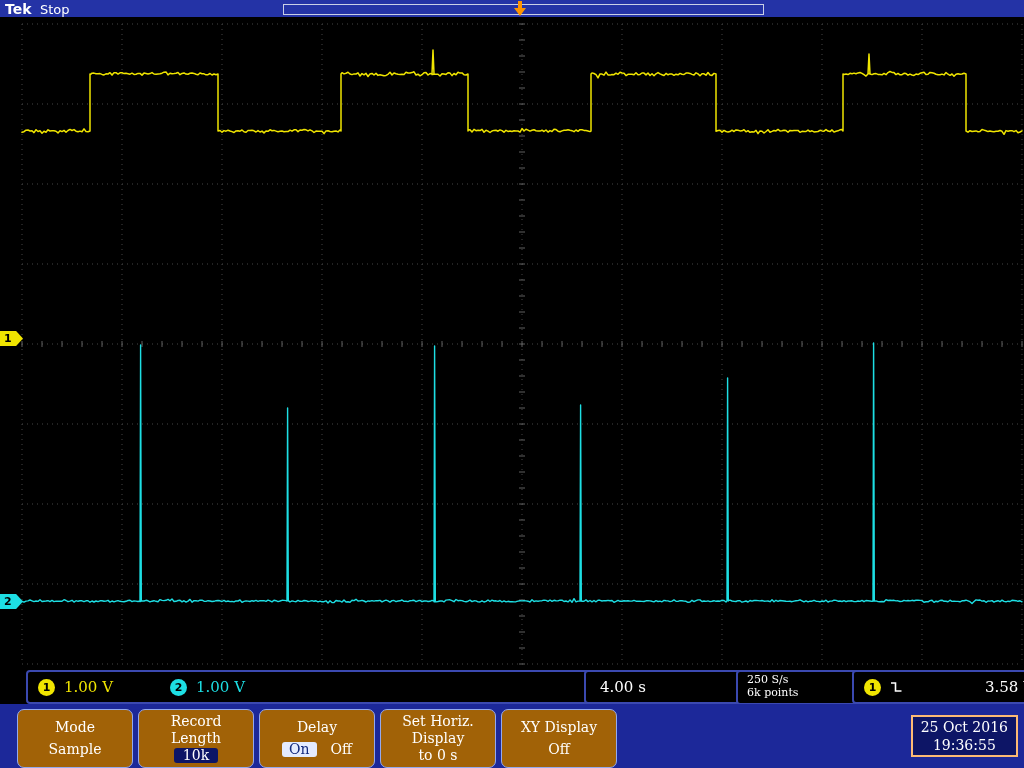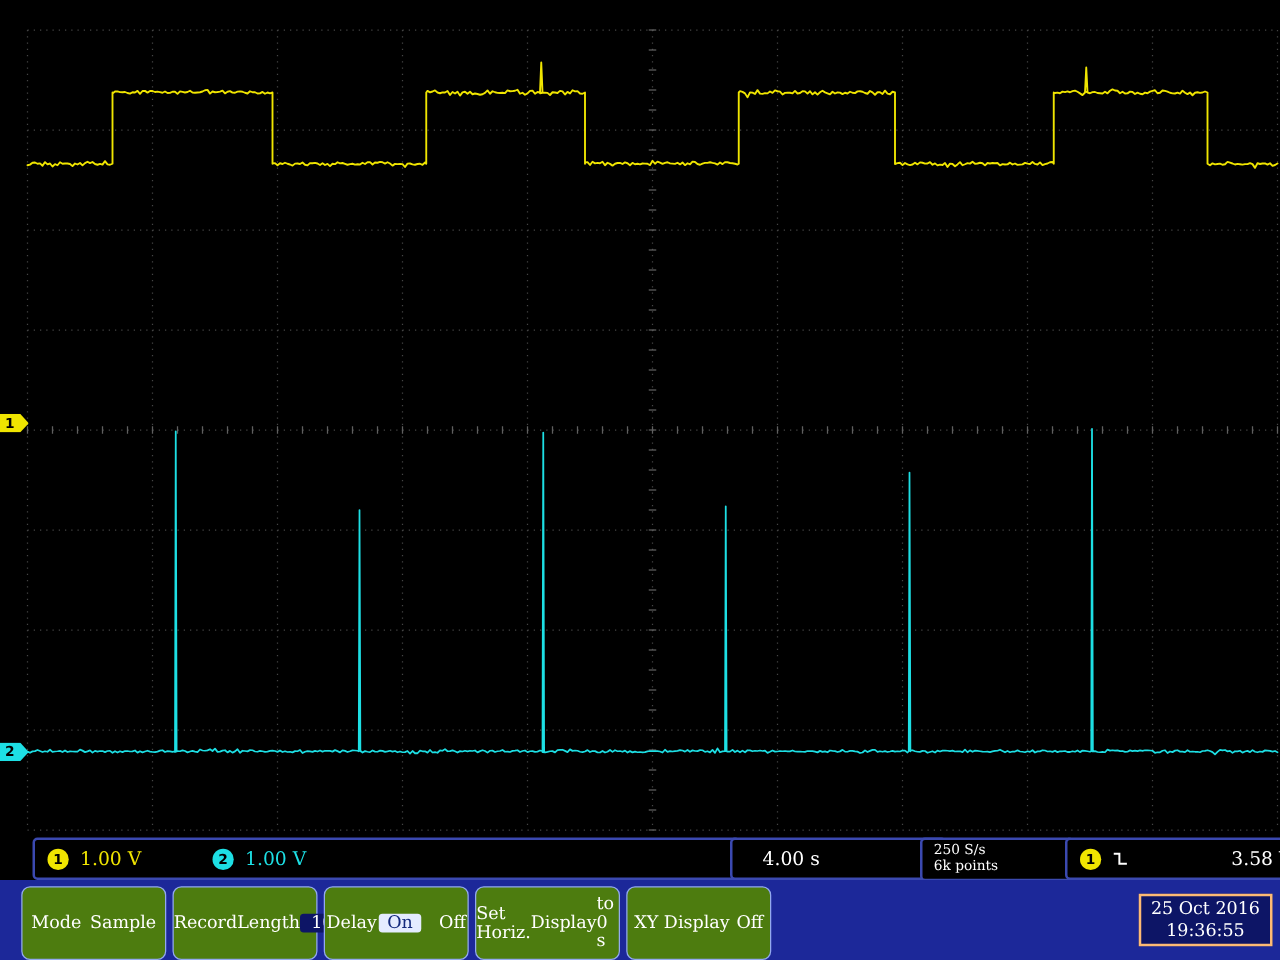--- a/index.html
+++ b/index.html
@@ -15,34 +15,34 @@
 
   
   .ch-marker{position:absolute;left:0;width:19px;height:15px;color:#000;font:bold 11px "DejaVu Sans",sans-serif;line-height:15px;padding-left:4px;clip-path:polygon(0 0,70% 0,100% 50%,70% 100%,0 100%)}
   #chm1{background:#f0e500;top:331px}
   #chm2{background:#1ddfe4;top:594px}
 
   
   #readouts{position:absolute;left:0;top:667px;width:1024px;height:37px;background:#000}
   .rbox{position:absolute;top:3px;height:30px;border:2px solid #3b49b0;border-radius:4px;background:#000;color:#fff;display:flex;align-items:center;font-size:15px}
   #rb-ch{left:26px;width:552px;padding-left:10px;gap:9px}
-  #rb-h{left:584px;width:145px;padding-left:24px}
+  #rb-h{left:584px;width:145px;padding-left:14px}
   #rb-rate{left:736px;width:110px;display:block;padding:1px 0 0 9px;font-size:11px;line-height:13px}
   #rb-trig{left:852px;width:170px;padding:0 10px}
   .badge{width:17px;height:17px;border-radius:50%;color:#000;font:bold 11px "DejaVu Sans",sans-serif;display:flex;align-items:center;justify-content:center;flex:none}
   .badge.y{background:#f0e500}
   .badge.c{background:#1ddfe4}
   .ch1-text{color:#f0e500}
   .ch2-text{color:#1ddfe4}
   #rb-trig .lvl{margin-left:auto}
 
   
   #menubar{position:absolute;left:0;top:704px;width:1024px;height:64px;background:#1c2899}
   #btnrow{position:absolute;left:17px;top:5px;display:flex;gap:5px}
-  .menubtn{width:114px;height:53px;background:#4d7c0f;border:1px solid #93a9ef;border-radius:7px;color:#fff;font-size:14px;display:flex;flex-direction:row;justify-content:space-evenly;align-items:center;line-height:15px;padding:2px 0;cursor:pointer}
+  .menubtn{width:114px;height:53px;background:#a16207;border:1px solid #93a9ef;border-radius:7px;color:#fff;font-size:14px;display:flex;flex-direction:column;justify-content:space-evenly;align-items:center;line-height:15px;padding:2px 0;cursor:pointer}
   .valdark{background:#0d1566;border-radius:3px;padding:0 9px}
   .vallight{background:#e4ebff;color:#142a7e;border-radius:3px;padding:0 7px}
   .onoff{display:flex;gap:14px;align-items:flex-start}
   #clock{position:absolute;right:6px;top:11px;background:#0d1566;border:2px solid #fdba74;color:#fff;text-align:center;font-size:14px;line-height:18px;padding:1px 8px}
 </style>
 </head>
 <body>
 
 <div id="screen">
 
@@ -156,20 +156,29 @@
       <line x1="922" y1="341" x2="922" y2="347" stroke="#606060" stroke-width="1"></line>
       <line x1="942" y1="341" x2="942" y2="347" stroke="#606060" stroke-width="1"></line>
       <line x1="962" y1="341" x2="962" y2="347" stroke="#606060" stroke-width="1"></line>
       <line x1="982" y1="341" x2="982" y2="347" stroke="#606060" stroke-width="1"></line>
       <line x1="1002" y1="341" x2="1002" y2="347" stroke="#606060" stroke-width="1"></line>
       <line x1="1022" y1="341" x2="1022" y2="347" stroke="#606060" stroke-width="1"></line>
       <polyline points="22.0,601.3 24.0,602.2 26.0,601.1 28.0,600.9 30.0,600.0 32.0,600.8 34.0,601.6 36.0,601.0 38.0,601.4 40.0,599.8 42.0,601.5 44.0,601.2 46.0,601.0 48.0,600.7 50.0,601.6 52.0,600.4 54.0,601.6 56.0,601.1 58.0,601.2 60.0,601.3 62.0,601.3 64.0,599.7 66.0,600.5 68.0,601.7 70.0,601.1 72.0,600.3 74.0,602.1 76.0,600.7 78.0,601.3 80.0,600.8 82.0,600.8 84.0,601.7 86.0,600.8 88.0,600.7 90.0,602.2 92.0,601.0 94.0,602.0 96.0,601.0 98.0,601.7 100.0,600.8 102.0,600.8 104.0,601.2 106.0,601.1 108.0,600.4 110.0,602.1 112.0,601.0 114.0,601.9 116.0,601.2 118.0,600.6 120.0,601.3 122.0,601.6 124.0,601.7 126.0,601.3 128.0,600.5 130.0,600.2 132.0,601.6 134.0,600.9 136.0,601.1 138.0,601.5 140.0,601.0 140.6,345.0 141.3,601.0 140.0,601.6 142.0,600.9 144.0,601.0 146.0,600.3 148.0,600.8 150.0,601.9 152.0,601.2 154.0,600.7 156.0,601.3 158.0,601.7 160.0,599.6 162.0,600.4 164.0,600.6 166.0,600.3 168.0,599.4 170.0,600.8 172.0,598.9 174.0,601.5 176.0,601.3 178.0,600.5 180.0,600.2 182.0,601.9 184.0,600.7 186.0,602.1 188.0,601.1 190.0,599.4 192.0,602.2 194.0,600.6 196.0,600.8 198.0,601.1 200.0,600.1 202.0,600.2 204.0,601.2 206.0,601.4 208.0,600.7 210.0,601.0 212.0,601.5 214.0,601.3 216.0,600.7 218.0,600.5 220.0,600.8 222.0,601.5 224.0,600.4 226.0,601.6 228.0,601.0 230.0,601.6 232.0,601.4 234.0,601.9 236.0,600.9 238.0,601.0 240.0,600.0 242.0,602.4 244.0,601.4 246.0,600.9 248.0,601.1 250.0,601.5 252.0,600.7 254.0,601.2 256.0,600.4 258.0,601.3 260.0,600.6 262.0,600.7 264.0,600.7 266.0,601.3 268.0,600.1 270.0,600.9 272.0,601.9 274.0,600.3 276.0,600.7 278.0,601.6 280.0,601.0 282.0,600.3 284.0,600.4 286.0,600.6 287.0,601.0 287.6,408.0 288.3,601.0 288.0,600.3 290.0,602.0 292.0,600.9 294.0,601.4 296.0,601.7 298.0,600.4 300.0,601.3 302.0,601.4 304.0,600.5 306.0,600.7 308.0,601.5 310.0,601.1 312.0,600.6 314.0,601.3 316.0,600.8 318.0,601.8 320.0,601.2 322.0,601.8 324.0,601.7 326.0,600.8 328.0,602.9 330.0,600.8 332.0,602.6 334.0,602.6 336.0,600.5 338.0,601.0 340.0,601.0 342.0,602.1 344.0,600.0 346.0,602.0 348.0,601.7 350.0,602.2 352.0,600.3 354.0,600.6 356.0,599.3 358.0,601.0 360.0,600.9 362.0,600.3 364.0,601.0 366.0,602.0 368.0,600.9 370.0,601.2 372.0,600.6 374.0,601.1 376.0,600.6 378.0,600.8 380.0,600.4 382.0,601.9 384.0,600.9 386.0,600.2 388.0,600.8 390.0,602.1 392.0,600.6 394.0,600.5 396.0,601.6 398.0,601.0 400.0,600.8 402.0,600.0 404.0,601.4 406.0,601.3 408.0,601.6 410.0,600.7 412.0,600.5 414.0,600.2 416.0,601.6 418.0,600.8 420.0,600.4 422.0,601.7 424.0,601.0 426.0,600.9 428.0,601.5 430.0,601.3 432.0,600.4 434.0,601.0 434.6,346.0 435.3,601.0 434.0,601.7 436.0,601.9 438.0,601.5 440.0,601.0 442.0,600.9 444.0,601.9 446.0,600.1 448.0,599.9 450.0,599.8 452.0,600.7 454.0,601.7 456.0,599.5 458.0,600.7 460.0,600.4 462.0,600.6 464.0,601.4 466.0,601.7 468.0,601.2 470.0,600.1 472.0,601.6 474.0,600.8 476.0,600.9 478.0,601.9 480.0,602.0 482.0,600.8 484.0,602.0 486.0,601.4 488.0,600.0 490.0,601.5 492.0,600.2 494.0,601.0 496.0,600.8 498.0,601.4 500.0,600.5 502.0,602.0 504.0,600.9 506.0,601.9 508.0,601.3 510.0,601.8 512.0,601.6 514.0,601.9 516.0,601.7 518.0,601.1 520.0,600.8 522.0,600.9 524.0,600.8 526.0,600.9 528.0,601.2 530.0,602.0 532.0,599.8 534.0,601.5 536.0,600.9 538.0,601.2 540.0,600.9 542.0,600.7 544.0,600.1 546.0,600.4 548.0,601.3 550.0,600.0 552.0,601.4 554.0,600.3 556.0,600.8 558.0,600.9 560.0,600.1 562.0,600.2 564.0,601.5 566.0,601.0 568.0,601.9 570.0,599.9 572.0,602.3 574.0,598.7 576.0,601.8 578.0,601.1 580.0,601.0 580.6,405.0 581.3,601.0 580.0,600.6 582.0,601.3 584.0,601.3 586.0,599.9 588.0,601.6 590.0,600.5 592.0,601.8 594.0,600.5 596.0,601.8 598.0,600.2 600.0,600.3 602.0,601.0 604.0,600.6 606.0,600.8 608.0,600.4 610.0,600.8 612.0,600.5 614.0,602.3 616.0,601.4 618.0,600.4 620.0,601.3 622.0,601.2 624.0,600.8 626.0,601.0 628.0,600.8 630.0,601.1 632.0,601.1 634.0,600.4 636.0,601.2 638.0,601.3 640.0,601.3 642.0,601.4 644.0,601.5 646.0,600.8 648.0,600.8 650.0,600.9 652.0,601.3 654.0,601.9 656.0,600.7 658.0,601.5 660.0,601.1 662.0,601.8 664.0,600.4 666.0,600.7 668.0,600.9 670.0,601.6 672.0,601.1 674.0,599.9 676.0,601.3 678.0,601.4 680.0,600.7 682.0,600.7 684.0,601.1 686.0,601.3 688.0,602.4 690.0,602.0 692.0,600.3 694.0,601.6 696.0,600.7 698.0,599.9 700.0,599.9 702.0,601.5 704.0,601.0 706.0,601.4 708.0,600.9 710.0,601.6 712.0,601.2 714.0,600.7 716.0,601.3 718.0,601.0 720.0,601.2 722.0,600.4 724.0,600.5 726.0,602.0 727.0,601.0 727.6,378.0 728.3,601.0 728.0,600.4 730.0,600.2 732.0,601.0 734.0,601.4 736.0,601.5 738.0,600.7 740.0,600.8 742.0,602.2 744.0,601.6 746.0,601.0 748.0,602.0 750.0,600.5 752.0,601.2 754.0,600.5 756.0,600.4 758.0,600.6 760.0,600.9 762.0,600.5 764.0,601.2 766.0,601.1 768.0,601.0 770.0,601.7 772.0,599.7 774.0,601.8 776.0,600.3 778.0,601.4 780.0,600.5 782.0,600.7 784.0,601.0 786.0,601.3 788.0,601.4 790.0,601.3 792.0,601.7 794.0,601.1 796.0,600.7 798.0,600.6 800.0,599.8 802.0,600.8 804.0,601.8 806.0,600.8 808.0,601.8 810.0,601.2 812.0,601.2 814.0,600.3 816.0,601.2 818.0,601.4 820.0,601.8 822.0,601.0 824.0,601.5 826.0,600.2 828.0,602.0 830.0,601.1 832.0,601.1 834.0,600.2 836.0,600.4 838.0,601.2 840.0,601.0 842.0,601.5 844.0,600.6 846.0,601.7 848.0,601.0 850.0,601.0 852.0,600.8 854.0,601.6 856.0,601.6 858.0,601.0 860.0,601.4 862.0,600.4 864.0,601.7 866.0,600.5 868.0,600.7 870.0,601.0 872.0,601.4 873.0,601.0 873.6,343.0 874.3,601.0 874.0,601.1 876.0,600.9 878.0,601.6 880.0,601.8 882.0,601.5 884.0,601.8 886.0,599.7 888.0,600.5 890.0,600.2 892.0,600.5 894.0,600.3 896.0,600.9 898.0,600.8 900.0,601.5 902.0,601.4 904.0,600.3 906.0,600.9 908.0,600.5 910.0,600.9 912.0,600.3 914.0,600.7 916.0,600.2 918.0,600.2 920.0,600.4 922.0,600.6 924.0,602.3 926.0,601.8 928.0,601.8 930.0,600.6 932.0,600.2 934.0,602.4 936.0,601.2 938.0,601.7 940.0,600.5 942.0,600.2 944.0,601.3 946.0,601.3 948.0,601.7 950.0,600.2 952.0,601.4 954.0,601.3 956.0,601.4 958.0,601.4 960.0,601.8 962.0,600.8 964.0,600.7 966.0,600.2 968.0,600.8 970.0,601.7 972.0,603.5 974.0,601.5 976.0,599.9 978.0,600.3 980.0,600.0 982.0,601.1 984.0,600.7 986.0,602.3 988.0,601.0 990.0,601.1 992.0,600.6 994.0,602.1 996.0,601.2 998.0,600.7 1000.0,601.7 1002.0,600.1 1004.0,601.4 1006.0,601.8 1008.0,601.2 1010.0,601.5 1012.0,600.3 1014.0,600.5 1016.0,600.7 1018.0,601.3 1020.0,600.8 1022.0,601.8" fill="none" stroke="#1ddfe4" stroke-width="1.4" stroke-linejoin="round" stroke-linecap="round"></polyline>
       <polyline points="22.0,132.2 24.0,131.7 26.0,130.2 28.0,130.0 30.0,131.0 32.0,130.7 34.0,132.6 36.0,129.7 38.0,131.5 40.0,130.8 42.0,133.2 44.0,131.3 46.0,132.2 48.0,129.8 50.0,131.0 52.0,130.8 54.0,130.8 56.0,131.2 58.0,132.9 60.0,130.8 62.0,131.6 64.0,130.4 66.0,132.3 68.0,130.5 70.0,129.4 72.0,130.5 74.0,129.6 76.0,131.2 78.0,131.8 80.0,131.1 82.0,131.7 84.0,128.9 86.0,131.5 88.0,131.8 90.0,131.0 90.0,74.0 90.0,74.8 92.0,73.2 94.0,73.1 96.0,73.7 98.0,73.8 100.0,73.6 102.0,74.4 104.0,74.9 106.0,73.8 108.0,74.0 110.0,72.7 112.0,75.1 114.0,72.8 116.0,72.7 118.0,74.1 120.0,72.8 122.0,72.8 124.0,73.6 126.0,73.3 128.0,73.7 130.0,74.2 132.0,73.2 134.0,74.4 136.0,74.3 138.0,73.4 140.0,73.4 142.0,75.1 144.0,73.1 146.0,73.5 148.0,74.0 150.0,73.6 152.0,72.6 154.0,74.0 156.0,74.2 158.0,74.0 160.0,73.8 162.0,73.2 164.0,72.2 166.0,71.9 168.0,74.9 170.0,73.2 172.0,73.8 174.0,73.6 176.0,73.3 178.0,72.5 180.0,74.7 182.0,73.4 184.0,72.9 186.0,74.1 188.0,74.2 190.0,73.3 192.0,73.1 194.0,73.4 196.0,74.2 198.0,74.8 200.0,73.0 202.0,73.8 204.0,73.8 206.0,74.8 208.0,74.7 210.0,73.5 212.0,75.0 214.0,74.0 216.0,74.7 218.0,74.0 218.0,131.0 218.0,130.9 220.0,130.5 222.0,132.2 224.0,130.6 226.0,131.2 228.0,130.2 230.0,131.0 232.0,131.6 234.0,132.5 236.0,130.9 238.0,130.8 240.0,131.2 242.0,130.0 244.0,131.8 246.0,132.3 248.0,130.5 250.0,130.6 252.0,130.3 254.0,130.8 256.0,132.0 258.0,130.6 260.0,132.0 262.0,131.1 264.0,132.9 266.0,131.0 268.0,131.3 270.0,129.8 272.0,130.7 274.0,130.4 276.0,131.1 278.0,131.8 280.0,131.3 282.0,131.0 284.0,131.7 286.0,131.4 288.0,131.6 290.0,130.2 292.0,131.2 294.0,129.8 296.0,129.7 298.0,131.6 300.0,130.0 302.0,130.2 304.0,129.5 306.0,129.8 308.0,130.9 310.0,129.8 312.0,130.8 314.0,132.5 316.0,131.1 318.0,131.3 320.0,131.2 322.0,131.3 324.0,133.6 326.0,130.9 328.0,130.8 330.0,131.5 332.0,131.8 334.0,131.2 336.0,131.0 338.0,131.9 340.0,130.0 341.0,131.0 341.0,74.0 342.0,72.7 344.0,73.9 346.0,73.2 348.0,72.3 350.0,74.0 352.0,74.6 354.0,73.9 356.0,74.0 358.0,72.8 360.0,76.0 362.0,73.6 364.0,74.8 366.0,73.3 368.0,76.5 370.0,73.9 372.0,73.4 374.0,75.0 376.0,73.4 378.0,75.4 380.0,74.8 382.0,75.2 384.0,75.8 386.0,75.4 388.0,74.3 390.0,72.3 392.0,75.0 394.0,73.0 396.0,73.8 398.0,74.3 400.0,74.4 402.0,74.2 404.0,74.5 406.0,72.3 408.0,73.0 410.0,72.9 412.0,72.6 414.0,71.8 416.0,75.0 418.0,74.2 420.0,75.8 422.0,74.7 424.0,72.7 426.0,72.5 428.0,75.0 430.0,73.6 432.0,74.0 433.0,50.0 434.0,74.0 432.0,74.6 434.0,74.2 436.0,74.2 438.0,74.3 440.0,76.0 442.0,73.8 444.0,74.0 446.0,74.4 448.0,72.7 450.0,73.1 452.0,75.6 454.0,73.5 456.0,74.8 458.0,72.2 460.0,73.1 462.0,72.9 464.0,74.8 466.0,75.0 468.0,74.0 468.0,131.0 468.0,129.9 470.0,129.7 472.0,132.0 474.0,129.4 476.0,130.7 478.0,130.3 480.0,130.6 482.0,129.4 484.0,132.2 486.0,130.2 488.0,131.1 490.0,132.5 492.0,131.0 494.0,130.4 496.0,130.3 498.0,131.2 500.0,129.9 502.0,130.6 504.0,132.2 506.0,130.3 508.0,131.4 510.0,131.0 512.0,131.5 514.0,130.8 516.0,130.9 518.0,131.0 520.0,132.1 522.0,128.6 524.0,131.0 526.0,129.3 528.0,130.1 530.0,131.1 532.0,130.3 534.0,129.8 536.0,130.7 538.0,130.9 540.0,131.1 542.0,130.2 544.0,131.5 546.0,130.0 548.0,132.1 550.0,130.6 552.0,131.5 554.0,129.3 556.0,129.6 558.0,131.2 560.0,131.8 562.0,130.9 564.0,130.3 566.0,130.3 568.0,129.8 570.0,130.3 572.0,130.7 574.0,131.7 576.0,130.0 578.0,131.3 580.0,129.7 582.0,129.8 584.0,130.4 586.0,130.6 588.0,131.0 590.0,131.6 591.0,131.0 591.0,74.0 592.0,72.9 594.0,73.5 596.0,74.7 598.0,77.9 600.0,73.9 602.0,74.1 604.0,75.2 606.0,72.1 608.0,74.9 610.0,75.1 612.0,74.5 614.0,74.7 616.0,73.2 618.0,74.3 620.0,72.3 622.0,73.0 624.0,73.3 626.0,75.6 628.0,74.3 630.0,74.2 632.0,74.2 634.0,74.7 636.0,72.7 638.0,74.8 640.0,74.4 642.0,73.0 644.0,73.1 646.0,74.9 648.0,73.0 650.0,75.5 652.0,73.8 654.0,75.7 656.0,73.8 658.0,72.6 660.0,73.9 662.0,74.7 664.0,75.5 666.0,73.4 668.0,74.8 670.0,73.9 672.0,74.1 674.0,75.3 676.0,74.2 678.0,74.8 680.0,73.4 682.0,74.2 684.0,74.5 686.0,73.1 688.0,73.0 690.0,73.4 692.0,74.4 694.0,75.0 696.0,72.8 698.0,73.9 700.0,75.8 702.0,73.8 704.0,73.8 706.0,75.2 708.0,72.5 710.0,74.9 712.0,75.4 714.0,73.4 716.0,74.0 716.0,131.0 716.0,131.2 718.0,130.5 720.0,130.2 722.0,132.1 724.0,130.4 726.0,131.5 728.0,132.1 730.0,131.6 732.0,130.2 734.0,131.5 736.0,129.9 738.0,130.2 740.0,130.9 742.0,130.8 744.0,129.7 746.0,131.8 748.0,130.7 750.0,132.3 752.0,131.7 754.0,132.0 756.0,130.4 758.0,133.6 760.0,130.9 762.0,131.2 764.0,133.0 766.0,131.5 768.0,129.7 770.0,132.2 772.0,131.4 774.0,130.5 776.0,130.9 778.0,129.4 780.0,131.0 782.0,130.8 784.0,130.2 786.0,130.6 788.0,132.3 790.0,130.4 792.0,130.8 794.0,130.4 796.0,130.6 798.0,130.4 800.0,132.3 802.0,131.3 804.0,131.6 806.0,131.5 808.0,130.1 810.0,131.6 812.0,130.8 814.0,131.9 816.0,131.7 818.0,131.5 820.0,130.3 822.0,130.9 824.0,131.2 826.0,129.6 828.0,131.1 830.0,131.6 832.0,129.9 834.0,132.1 836.0,131.3 838.0,130.8 840.0,129.8 842.0,129.6 843.0,131.0 843.0,74.0 844.0,74.4 846.0,74.1 848.0,74.6 850.0,73.3 852.0,73.7 854.0,73.1 856.0,73.8 858.0,72.9 860.0,72.5 862.0,73.4 864.0,74.7 866.0,76.1 868.0,74.0 869.0,54.0 870.0,74.0 868.0,73.1 870.0,74.0 872.0,74.6 874.0,73.7 876.0,73.6 878.0,74.4 880.0,74.6 882.0,74.8 884.0,73.4 886.0,74.7 888.0,72.6 890.0,71.5 892.0,72.4 894.0,72.6 896.0,74.6 898.0,73.4 900.0,74.8 902.0,74.7 904.0,73.3 906.0,73.6 908.0,75.2 910.0,74.1 912.0,75.0 914.0,75.4 916.0,74.1 918.0,74.6 920.0,73.3 922.0,72.7 924.0,72.2 926.0,74.6 928.0,74.2 930.0,72.4 932.0,72.7 934.0,73.3 936.0,74.2 938.0,74.7 940.0,74.8 942.0,74.1 944.0,74.9 946.0,72.5 948.0,74.2 950.0,75.3 952.0,74.0 954.0,76.2 956.0,74.2 958.0,73.8 960.0,74.3 962.0,74.0 964.0,73.2 966.0,74.0 966.0,131.0 966.0,131.0 968.0,132.2 970.0,130.7 972.0,131.5 974.0,131.2 976.0,130.9 978.0,131.8 980.0,131.4 982.0,129.5 984.0,130.1 986.0,130.8 988.0,131.6 990.0,131.1 992.0,131.4 994.0,131.7 996.0,131.3 998.0,131.3 1000.0,130.5 1002.0,131.3 1004.0,134.3 1006.0,130.6 1008.0,131.2 1010.0,130.8 1012.0,130.7 1014.0,131.7 1016.0,130.6 1018.0,132.7 1020.0,132.0 1022.0,130.8" fill="none" stroke="#f0e500" stroke-width="1.5" stroke-linejoin="round" stroke-linecap="round"></polyline>
     </svg>
 
+  <div id="topbar">
+    <span id="tek">Tek</span>
+    <span id="stop">Stop</span>
+    <div id="recordbar"></div>
+    <svg id="trigpos" width="18" height="16">
+      <rect x="7" y="0" width="4" height="7" fill="#ff9400"></rect>
+      <polygon points="3,7 15,7 9,15" fill="#ff9400"></polygon>
+    </svg>
+  </div>
 
   <div id="chm1" class="ch-marker" style="top: 331px;">1</div>
   <div id="chm2" class="ch-marker" style="top: 594px;">2</div>
 
   <div id="readouts">
     <div id="rb-ch" class="rbox">
       <span class="badge y">1</span>
       <span class="ch1-text">1.00 V</span>
       <span class="badge c" style="margin-left:48px">2</span>
       <span class="ch2-text">1.00 V</span>

